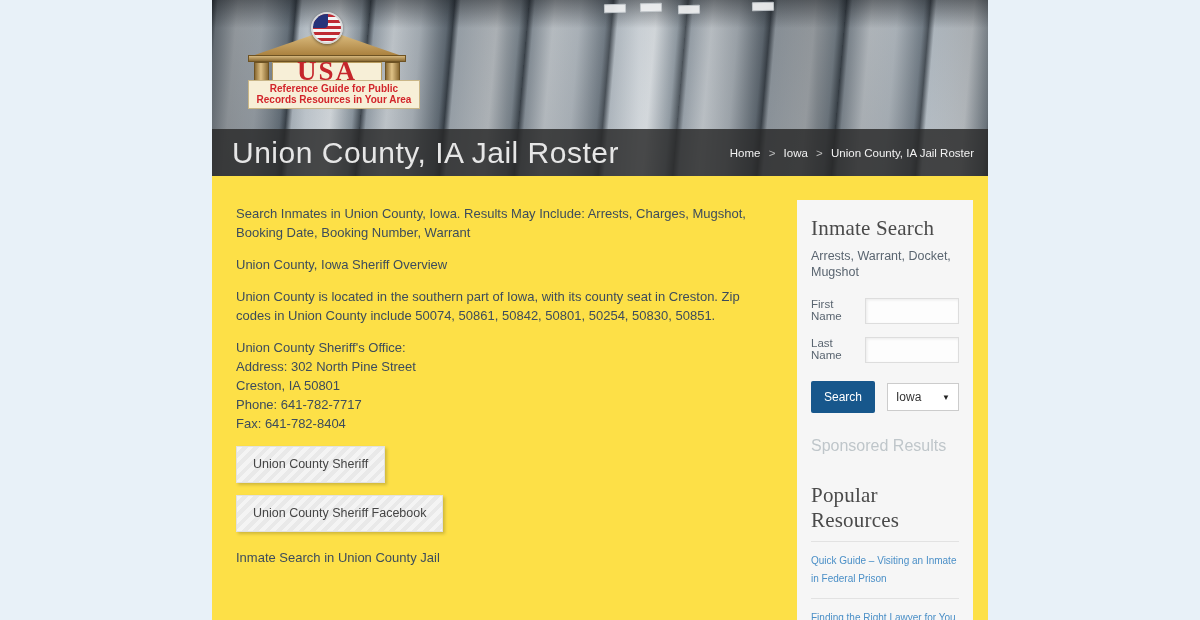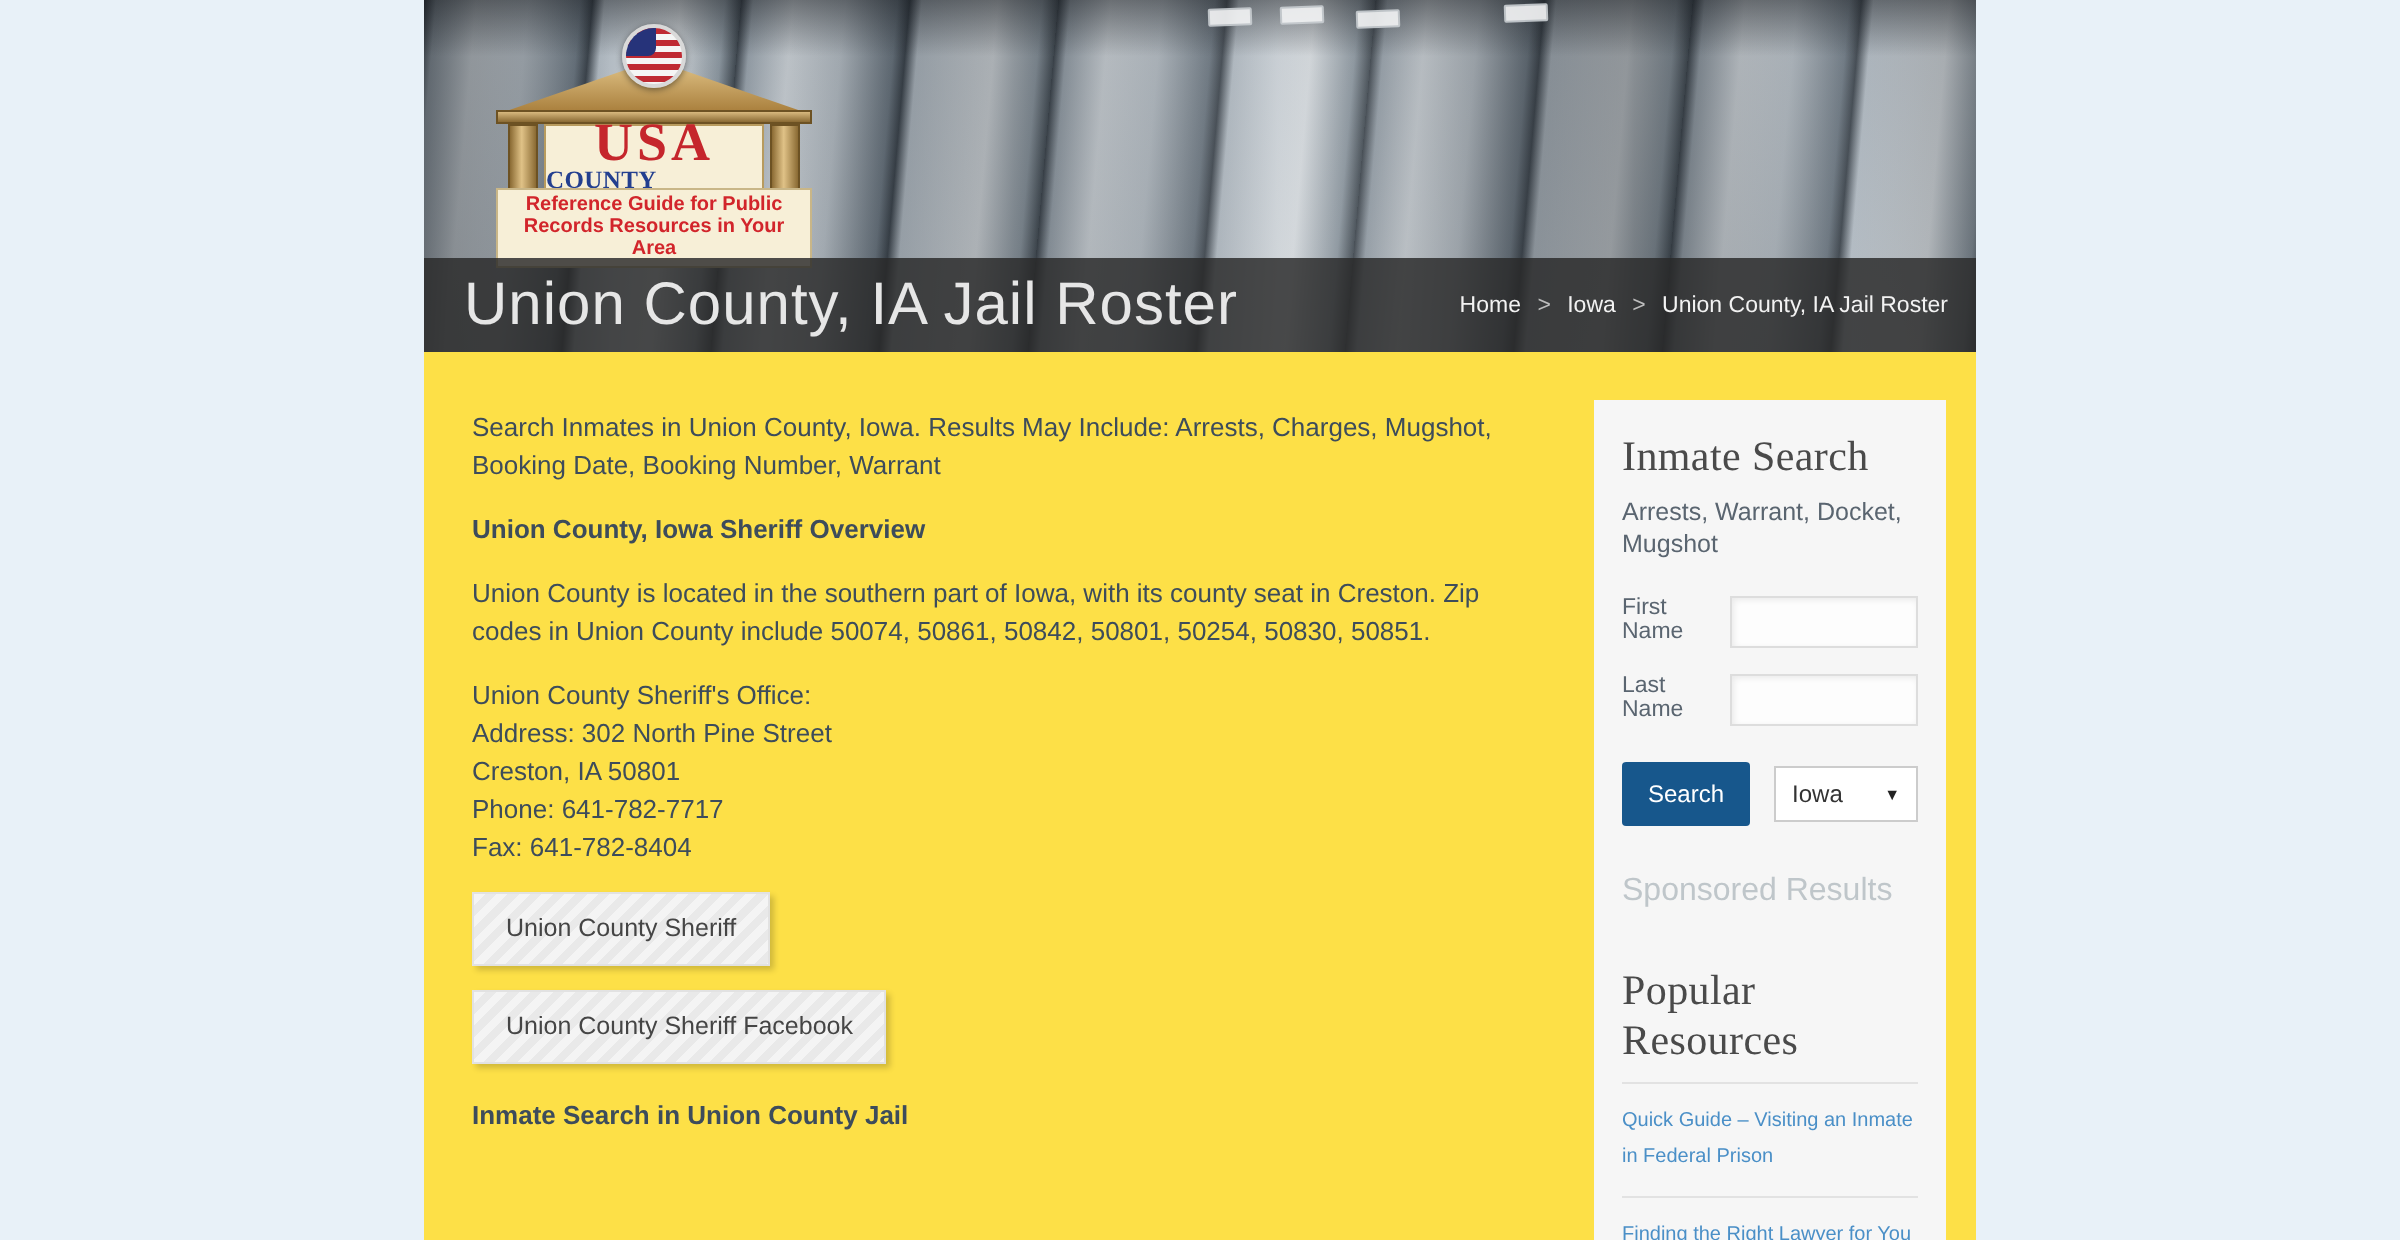--- a/index.html
+++ b/index.html
@@ -66,21 +66,21 @@
   .pillar-left { left:6px; } .pillar-right { right:6px; }
   .logo-panel {
     position:absolute; left:24px; top:50px; width:110px; height:44px;
     background:#f7efd7; border:1px solid #b89b5e; z-index:4;
     display:flex; flex-direction:column; align-items:center; justify-content:center;
     font-family:"Liberation Serif", serif;
   }
   .logo-usa { color:#c5262c; font-weight:bold; font-size:27px; line-height:26px; letter-spacing:2px; }
   .logo-cr  { color:#233f8f; font-weight:bold; font-size:12.5px; line-height:13px; letter-spacing:.2px; }
   .logo-tagline {
-    position:absolute; left:0; top:82px; width:158px; padding:2px 4px 3px;
+    position:absolute; left:0; top:68px; width:172px; padding:2px 4px 3px;
     background:#f7efd7; border:1px solid #c9b687; z-index:5;
     color:#d2252b; font-weight:bold; font-size:10px; line-height:11px; text-align:center;
   }
 
   
   .banner {
     position:absolute; left:0; bottom:0; width:100%; height:47px;
     background:rgba(40,40,40,.82);
     display:flex; align-items:center; justify-content:space-between;
     z-index:6;
@@ -93,21 +93,21 @@
   .breadcrumb a { color:#f2f2f2; text-decoration:none; }
   .breadcrumb .sep { margin:0 5px; color:#bdbdbd; }
   .breadcrumb .current { color:#f2f2f2; }
 
   
   .main {
     width:565px; padding:28px 0 40px 24px;
     color:#3d4c5b; font-size:13px; line-height:19px;
   }
   .main p { margin-bottom:13px; }
-  .main .h { font-weight:bold; }
+  .main .h { font-weight:normal; }
   .office { margin-bottom:13px; }
   .btn-wrap { margin:4px 0 12px; }
   .btn-hatch {
     display:inline-block; padding:8px 16px;
     background:repeating-linear-gradient(135deg,#f4f4f4 0 4px,#e9e9e9 4px 8px);
     border:1px solid #e2e2e2; box-shadow:2px 2px 3px rgba(0,0,0,.18);
     color:#454545; font-size:12.5px; text-decoration:none;
   }
 
   

